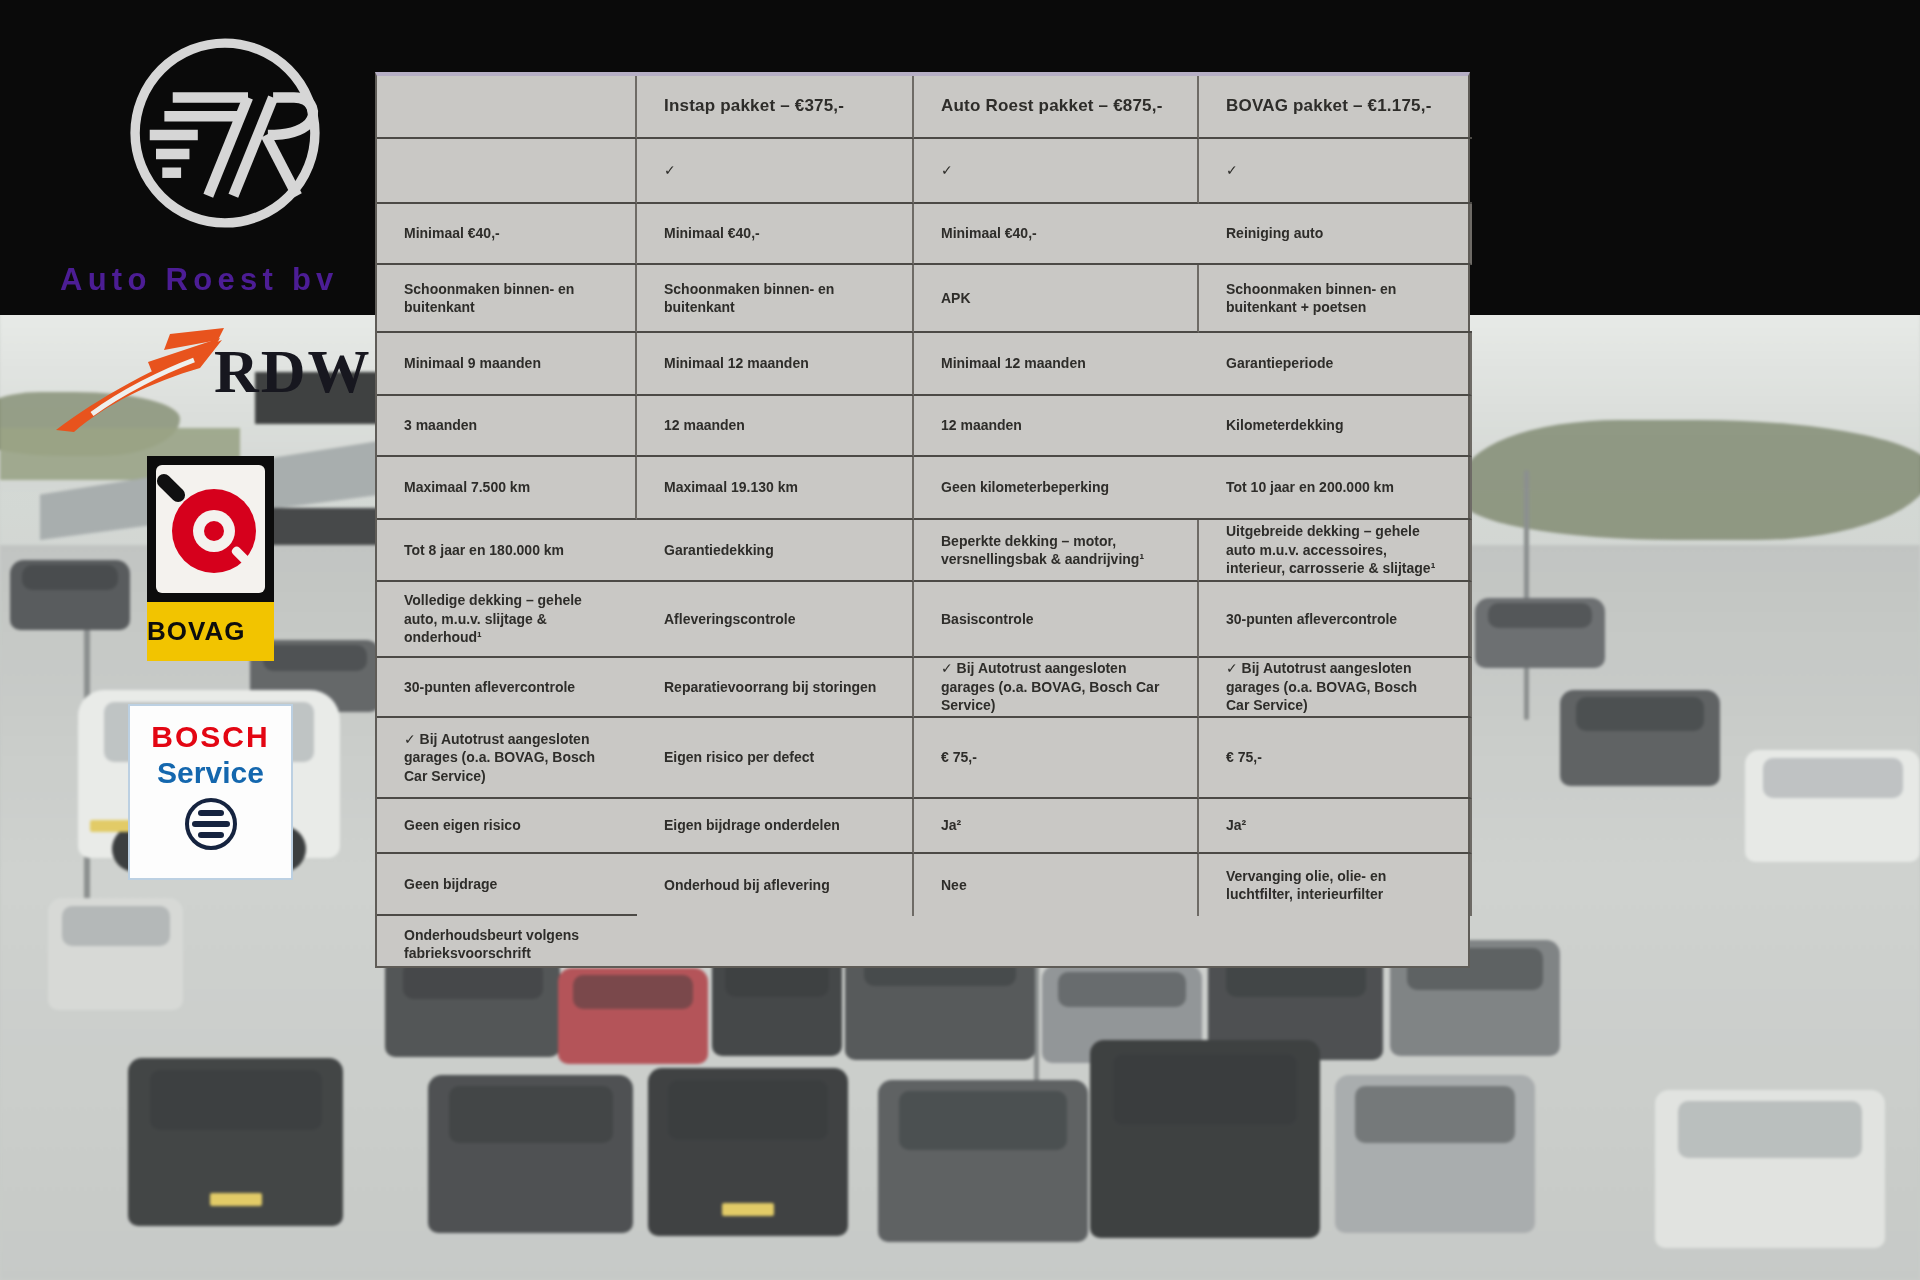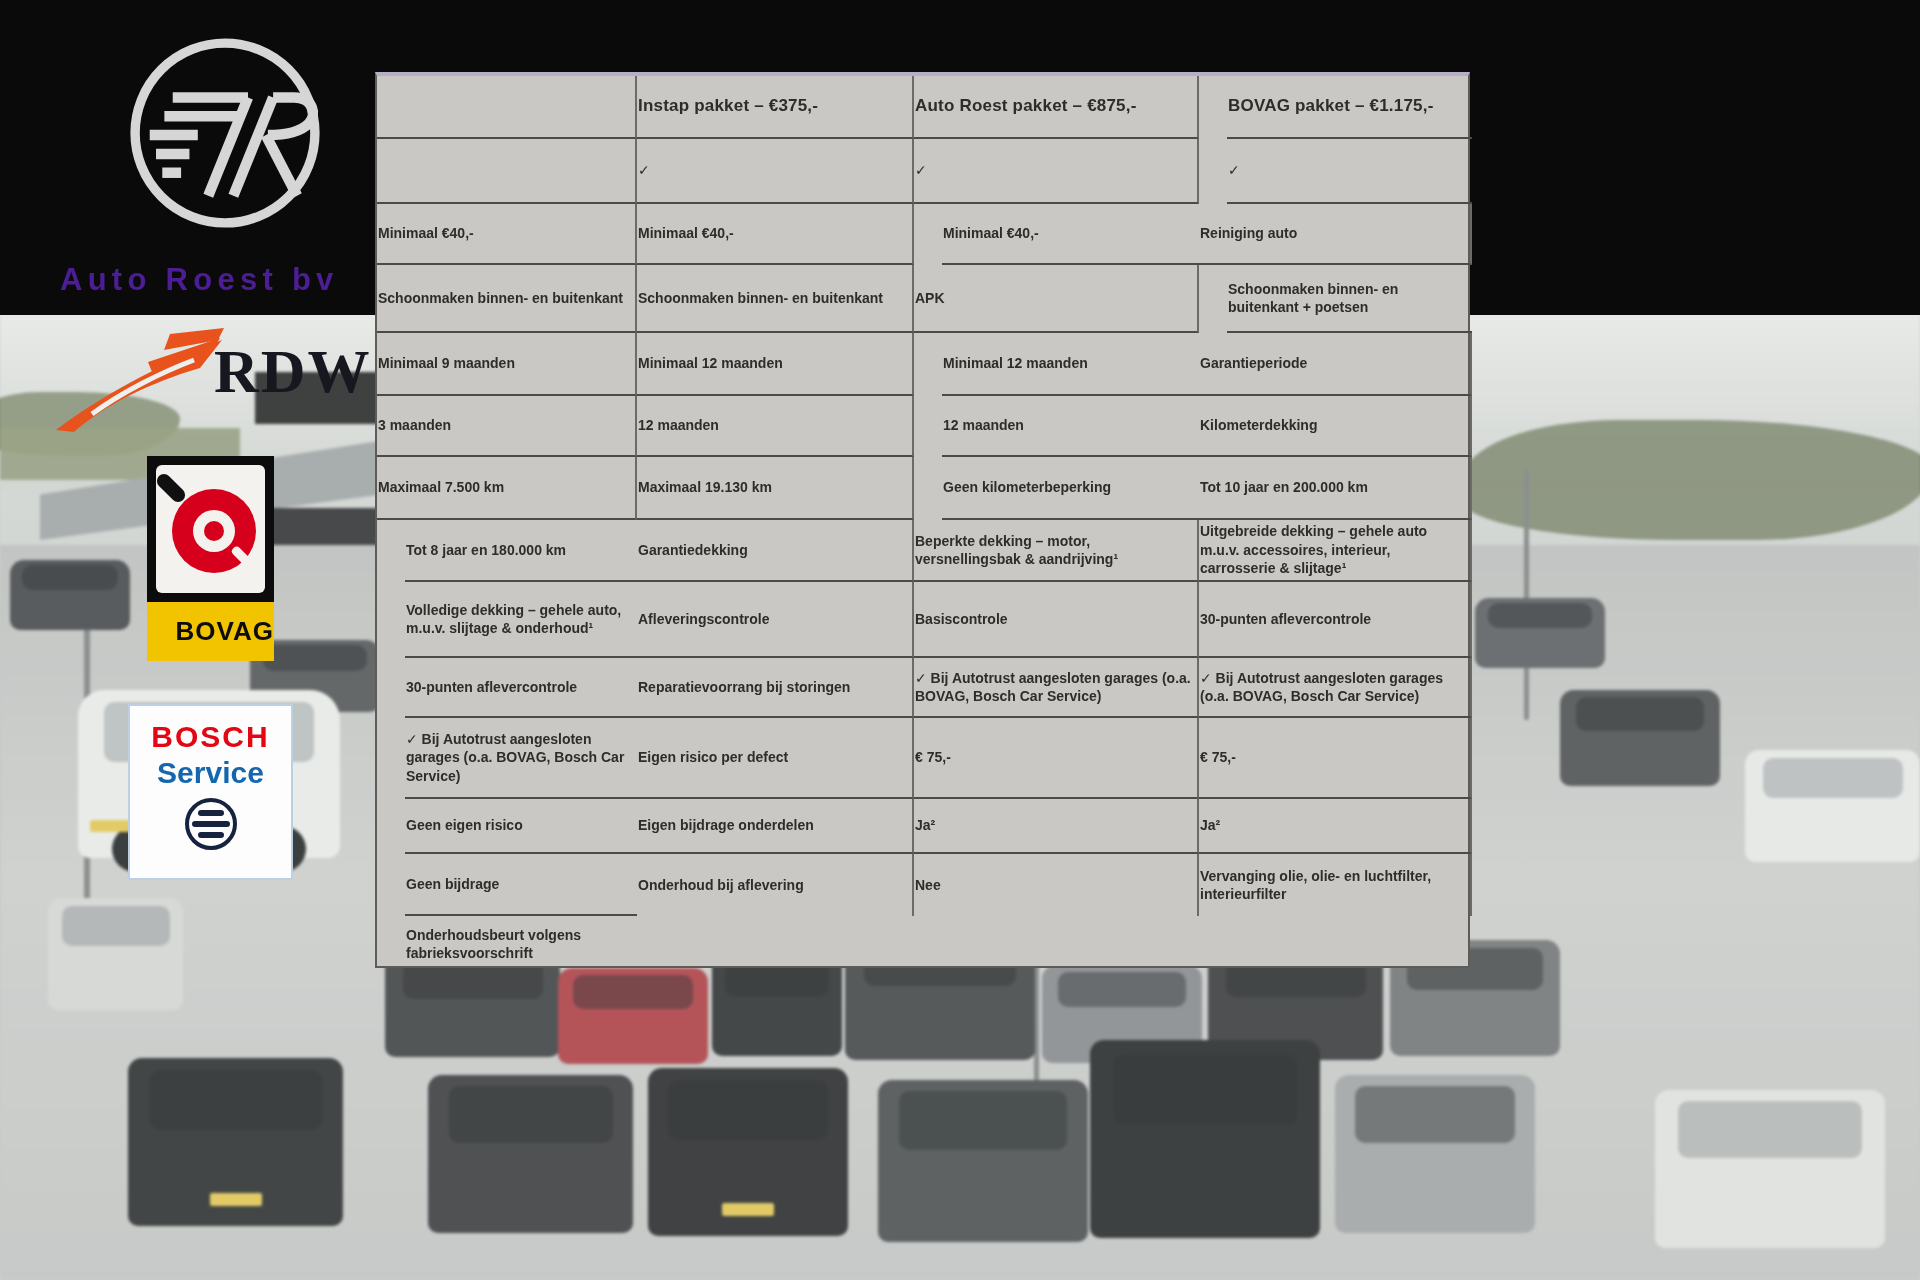--- a/index.html
+++ b/index.html
@@ -40,38 +40,38 @@
   
   .rdw{position:absolute;left:52px;top:328px;width:300px;height:110px;}
   .rdw-word{position:absolute;left:162px;top:8px;font-family:"Liberation Serif","DejaVu Serif",serif;
             font-weight:bold;font-size:62px;color:var(--rdw-text,#17171f);letter-spacing:2px;}
 
   
   .bovag{position:absolute;left:147px;top:456px;width:127px;height:205px;}
   .bovag-top{position:absolute;left:0;top:0;width:127px;height:146px;background:#0c0c0c;}
   .bovag-inner{position:absolute;left:9px;top:9px;width:109px;height:128px;background:#f4f2ee;border-radius:6px;}
   .bovag-bar{position:absolute;left:0;top:146px;width:127px;height:59px;background:var(--bovag-yellow,#f2c400);
-             display:flex;align-items:center;justify-content:flex-end;}
+             display:flex;align-items:center;justify-content:flex-start;}
   .bovag-word{font-size:26px;font-weight:800;color:#0d0d0d;letter-spacing:1px;}
 
   
   .bosch{position:absolute;left:128px;top:704px;width:165px;height:176px;background:#fdfdfd;
          border:2px solid #bcd0e2;box-sizing:border-box;text-align:center;}
   .bosch-word{margin-top:14px;font-size:30px;font-weight:800;letter-spacing:2px;color:var(--bosch-red,#e30613);}
   .bosch-service{margin-top:2px;font-size:30px;font-weight:800;color:var(--bosch-blue,#1467ae);}
   .bosch svg{display:block;margin:6px auto 0;}
 
   
   .pakket-table{position:absolute;left:375px;top:72px;width:1095px;height:896px;display:grid;
                 background:var(--table-bg,#c9c8c5);border:2px solid #5f5c57;border-top:4px solid #b6afc5;
                 box-sizing:border-box;z-index:5;}
-  .cell{display:flex;align-items:center;padding:4px 1px;box-sizing:border-box;
+  .cell{display:flex;align-items:center;padding:4px 27px;box-sizing:border-box;
         border-right:2px solid #6e6b66;border-bottom:2px solid #4c4a46;
         font-weight:bold;color:#2e2d2a;font-size:14px;line-height:1.32;}
-  .cell.last-col{border-right:none;margin-left:28px;}
+  .cell.last-col{border-right:none;}
   .cell.last-row{border-bottom:none;}
   .cell.head{font-size:17px;letter-spacing:.2px;}
 </style>
 </head>
 <body>
 
 <div class="canvas">
 
   <div class="photo">
     <div class="photo-shapes">

